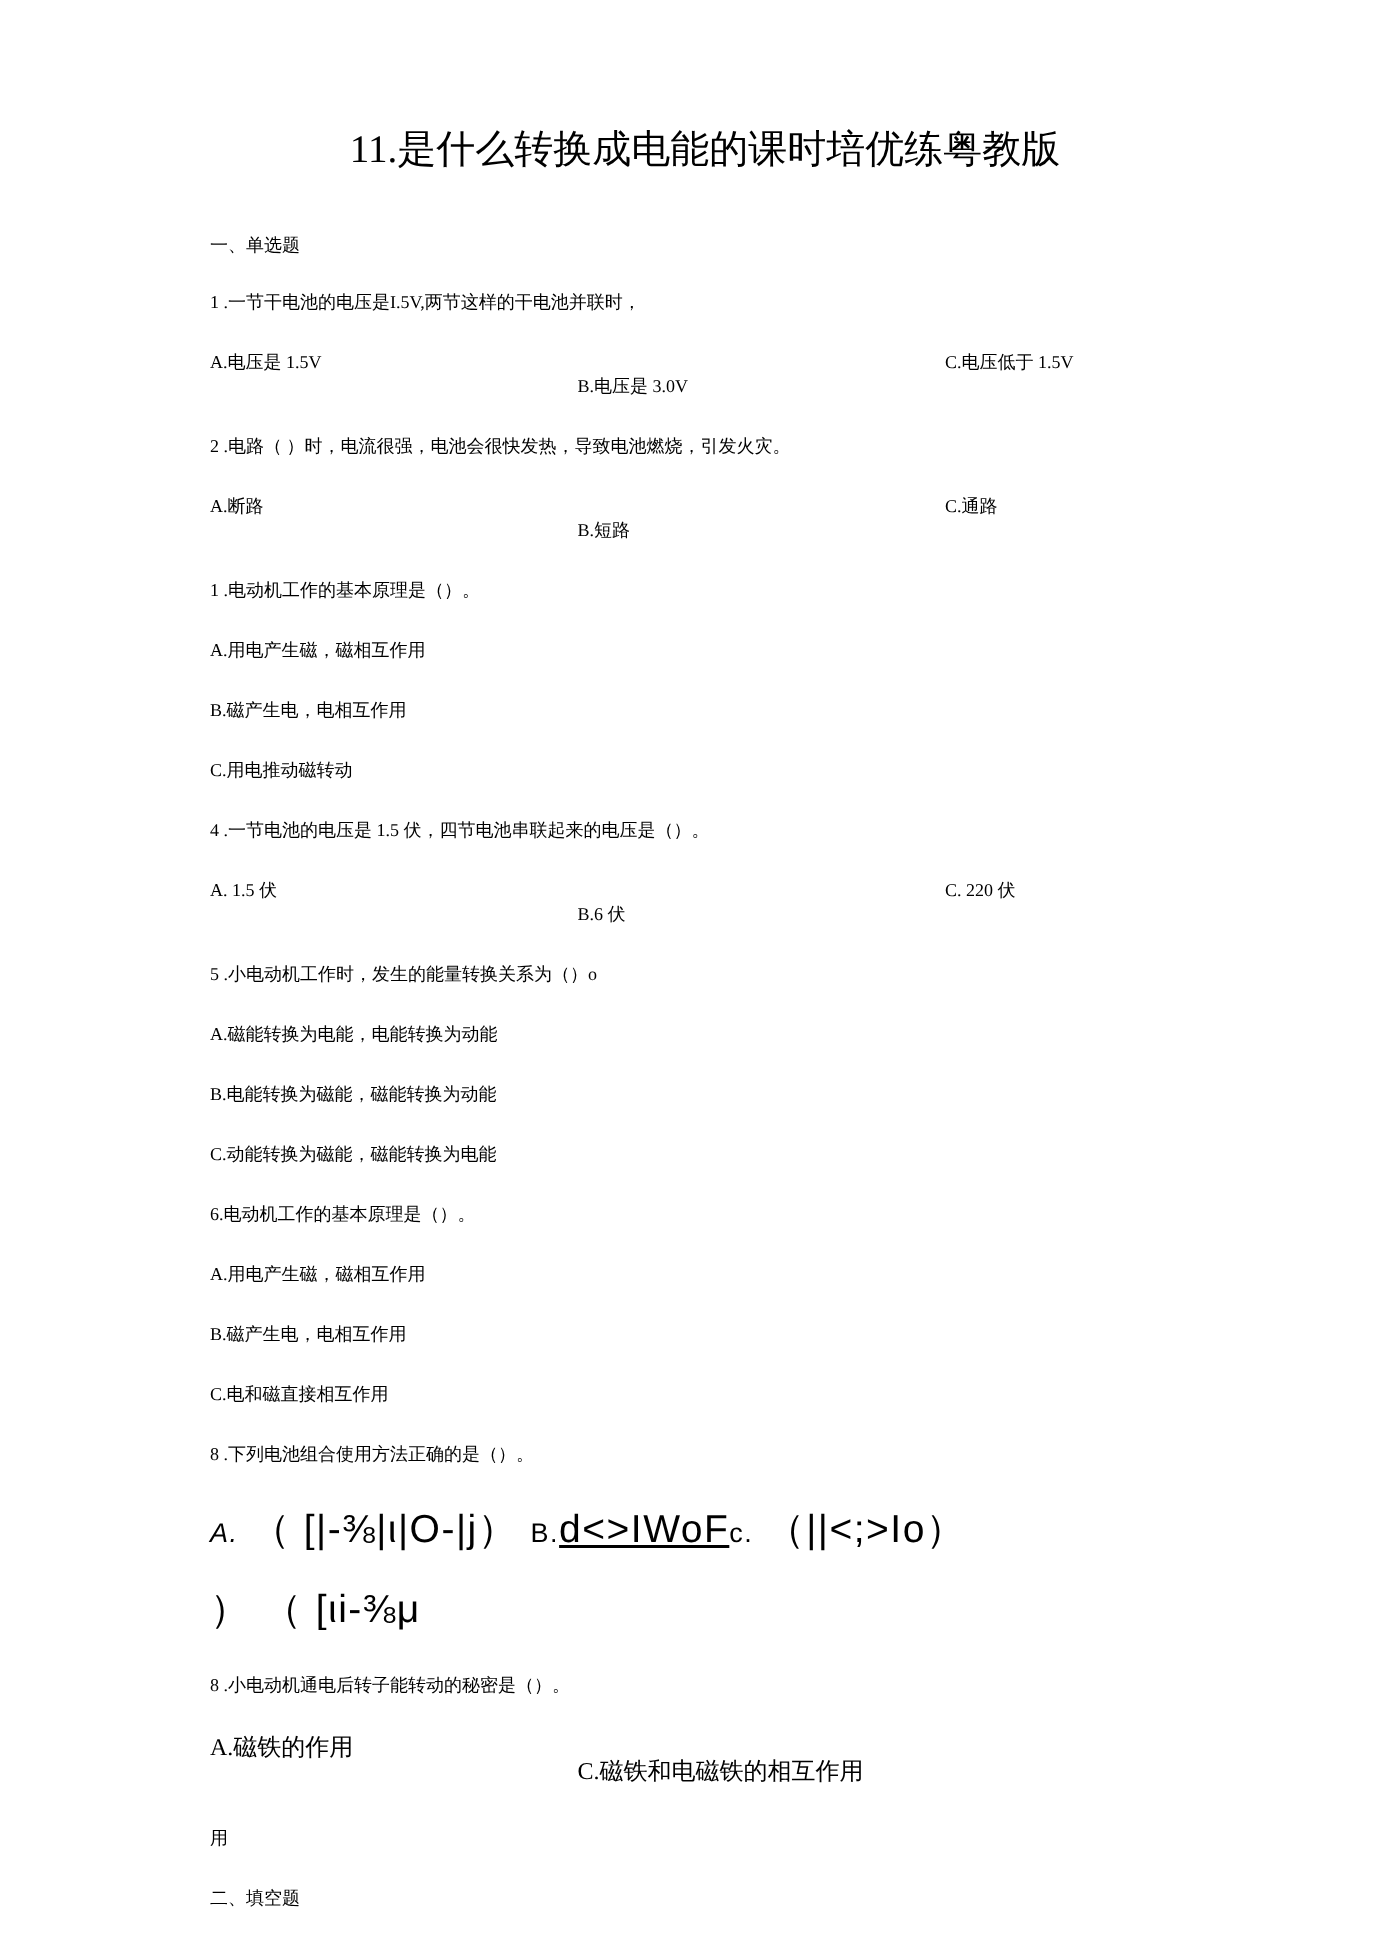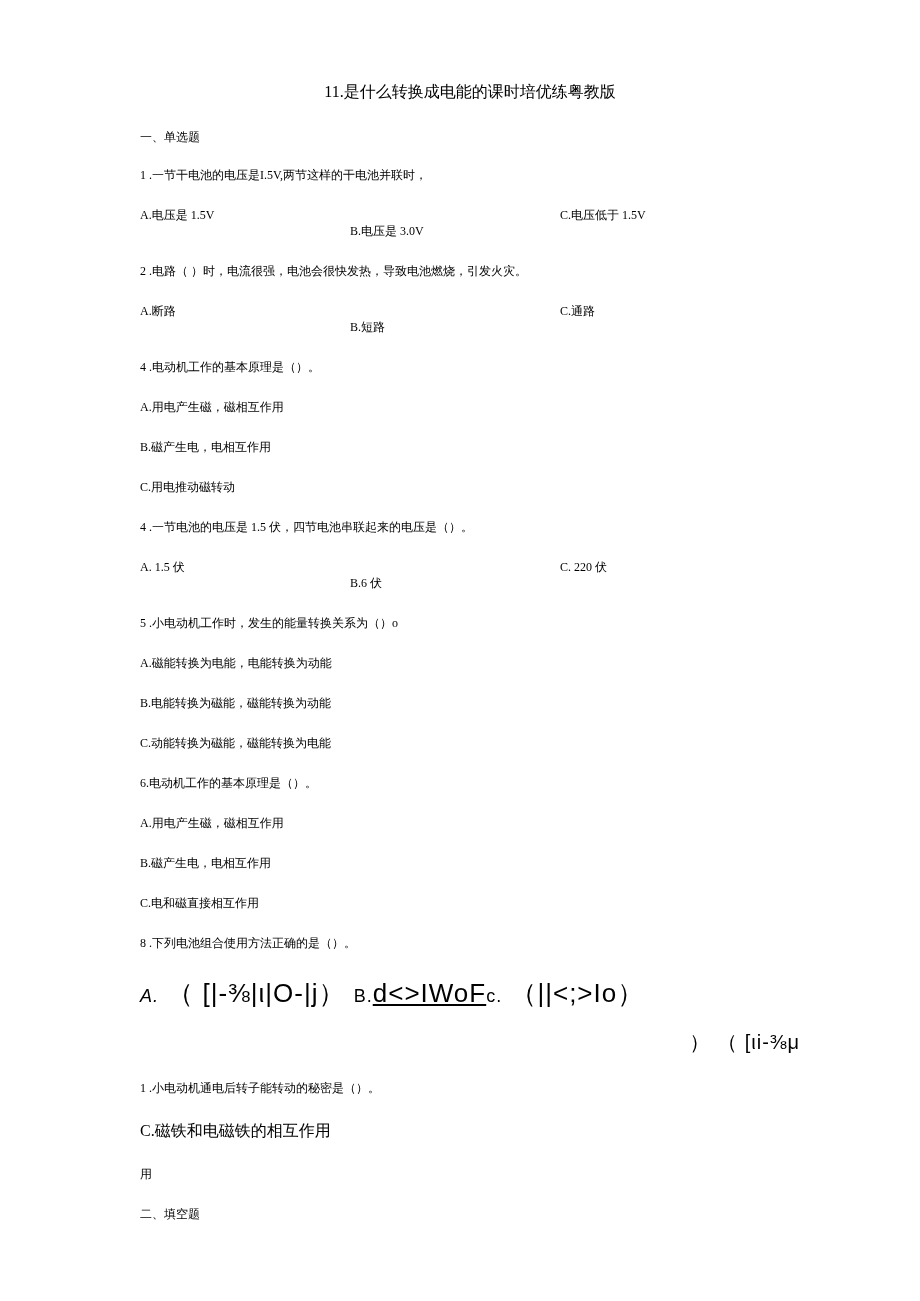--- a/index.html
+++ b/index.html
@@ -7,47 +7,47 @@
       background: #fff;
       font-family: "SimSun", "宋体", serif;
       width: 920px;
       padding: 80px 120px 40px 140px;
       color: #000;
       font-size: 16px;
       line-height: 1.5;
     }
     .title {
       text-align: center;
-      font-size: 16px;
-      margin-bottom: 24px;
+      font-size: 26px;
+      margin-bottom: 35px;
       font-family: "SimSun", "宋体", serif;
     }
     .section-heading {
       font-size: 12px;
       margin-bottom: 20px;
     }
     .line {
       margin-bottom: 22px;
       font-size: 12px;
     }
-    .opts3 { display: flex; }
+    .opts3 { display: flex; gap: 35px; }
     .opts3 > span:nth-child(1) { width: 210px; }
     .opts3 > span:nth-child(2) { width: 210px; margin-top: 16px; }
     .opts3 > span:nth-child(3) { }
     .special {
       font-family: Arial, "Helvetica Neue", sans-serif;
       font-size: 26px;
       text-align: left;
       margin-bottom: 14px;
       letter-spacing: 1px;
     }
     .special-sub {
       font-family: Arial, "Helvetica Neue", sans-serif;
-      font-size: 20px;
-      text-align: right;
+      font-size: 26px;
+      text-align: left;
       margin-bottom: 22px;
       letter-spacing: 1px;
     }
     .u { text-decoration: underline; text-align: center; }
     .tight { margin-bottom: 22px; }
   </style>
 </head>
 <body>
 
 <div class="title">11.是什么转换成电能的课时培优练粤教版</div>
@@ -61,21 +61,21 @@
   <span>C.电压低于 1.5V</span>
 </div>
 
 <div class="line">2   .电路（    ）时，电流很强，电池会很快发热，导致电池燃烧，引发火灾。</div>
 <div class="line opts3">
   <span>A.断路</span>
   <span>B.短路</span>
   <span>C.通路</span>
 </div>
 
-<div class="line">4   .电动机工作的基本原理是（）。</div>
+<div class="line">1   .电动机工作的基本原理是（）。</div>
 <div class="line">A.用电产生磁，磁相互作用</div>
 <div class="line">B.磁产生电，电相互作用</div>
 <div class="line">C.用电推动磁转动</div>
 
 <div class="line">4   .一节电池的电压是 1.5 伏，四节电池串联起来的电压是（）。</div>
 <div class="line opts3">
   <span>A. 1.5 伏</span>
   <span>B.6 伏</span>
   <span>C. 220 伏</span>
 </div>
@@ -92,19 +92,20 @@
 
 <div class="line">8 .下列电池组合使用方法正确的是（）。</div>
 <div class="special">
   <span style="font-style:italic;font-size:18px;">A.</span>
   <span>（ [|-⅜|ι|O-|j） </span>
   <span style="font-size:18px;">B.</span><span class="u">d&lt;&gt;IWoF</span><span style="font-size:18px;">c.</span>
   <span>（||&lt;;&gt;Io）</span>
 </div>
 <div class="special-sub">）  （ [ιi-⅜μ</div>
 
-<div class="line">1   .小电动机通电后转子能转动的秘密是（）。</div>
+<div class="line">8   .小电动机通电后转子能转动的秘密是（）。</div>
 <div class="opts3 tight">
+  <span>A.磁铁的作用</span>
   <span>C.磁铁和电磁铁的相互作用</span>
 </div>
 <div class="line">用</div>
 
 <div class="section-heading">二、填空题</div>
 
 </body></html>

